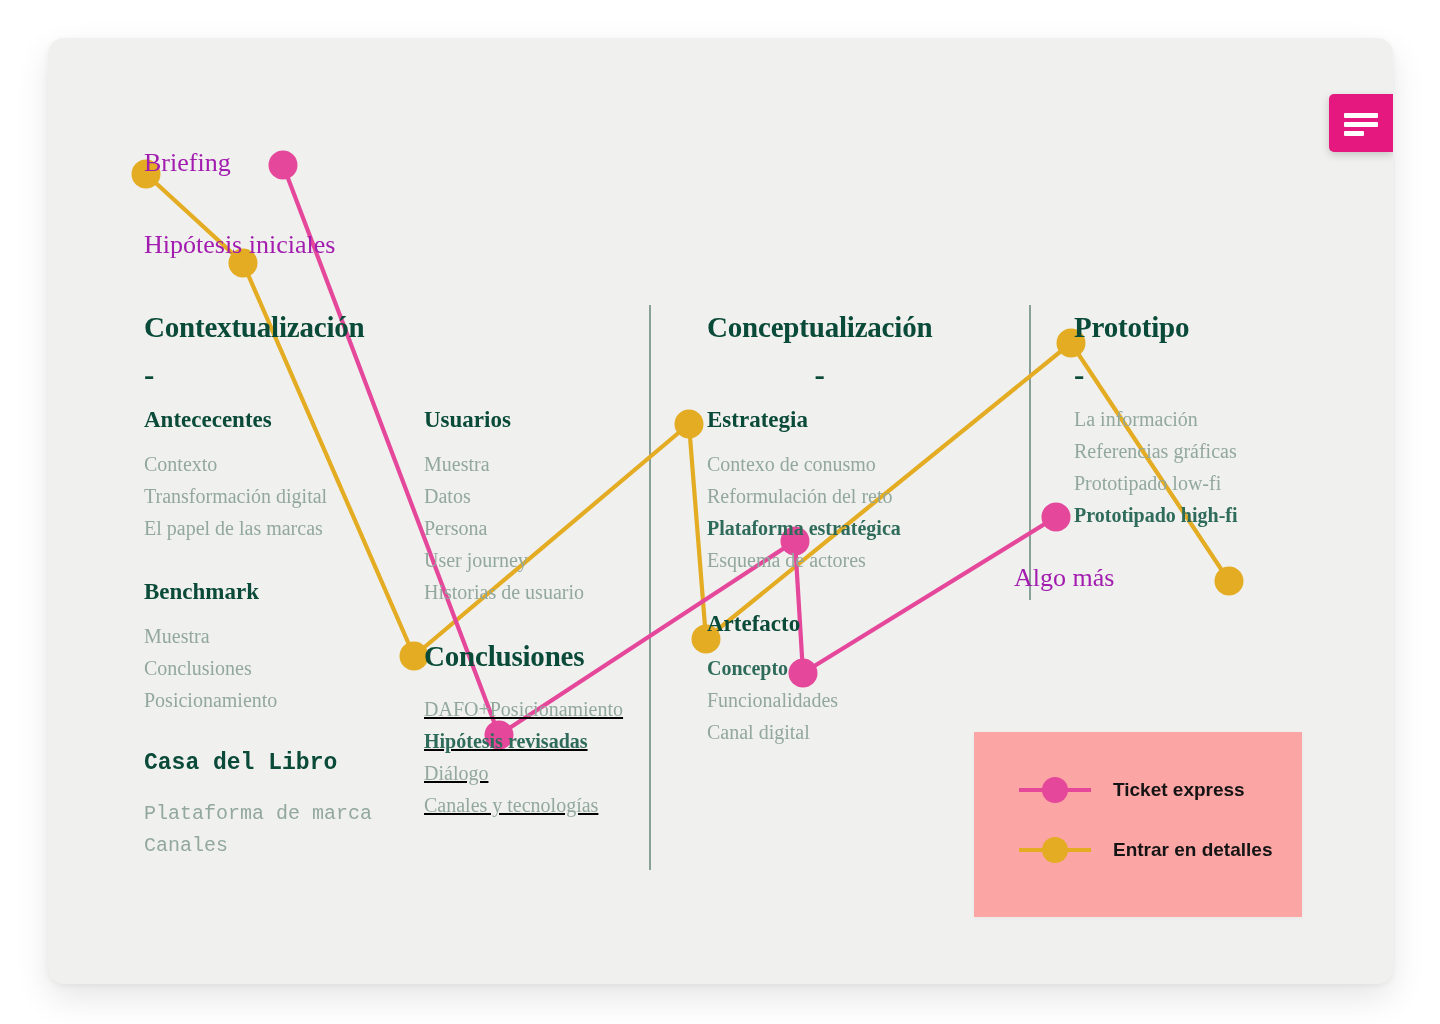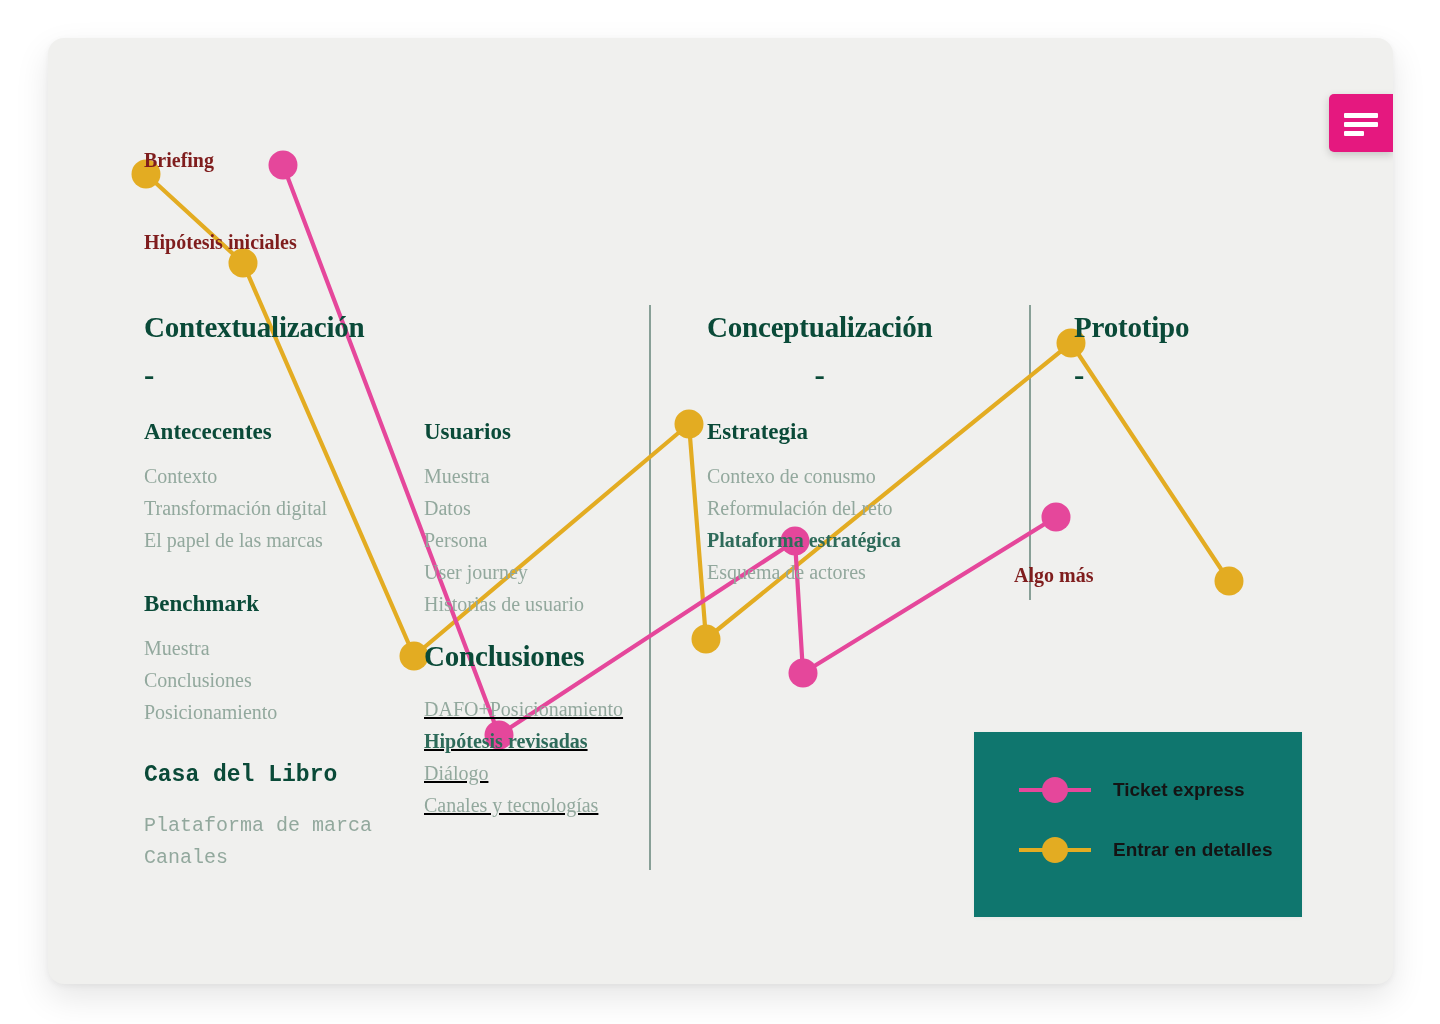--- a/index.html
+++ b/index.html
@@ -54,42 +54,41 @@
   }
   .dash{
     color:#0A4A38;font-weight:bold;font-size:31px;line-height:1.0;margin-top:17px;
   }
   .h-sub{
     color:#0A4A38;
     font-weight:bold;
     font-size:23px;
     line-height:1.0;
     white-space:nowrap;
-    margin-top:12px;
   }
   .item{
     color:#92A89D;
     font-size:20px;
     line-height:32px;
     white-space:nowrap;
   }
   .item.hl{
     color:#2E6B5A;
     font-weight:bold;
   }
   .h-big{
-    color:#7f1d1d;font-weight:bold;font-size:20px;line-height:1.0;white-space:nowrap;
+    color:#a21caf;font-weight:normal;font-size:26px;line-height:1.0;white-space:nowrap;
   }
 
   
   #legend{
     position:absolute;
     left:926px;top:694px;
     width:328px;height:185px;
-    background:#0f766e;
+    background:#fca5a5;
     z-index:30;
     box-shadow:0 1px 4px rgba(0,0,0,0.04);
   }
   .leg-row{
     position:absolute;
     display:flex;align-items:center;
     left:45px;
   }
   .leg-row.r1{top:47px;}
   .leg-row.r2{top:107px;}
@@ -211,26 +210,40 @@
     <div class="col" style="left:659px;top:370px;">
       <div class="h-sub">Estrategia</div>
       <div style="margin-top:17px;">
         <div class="item">Contexo de conusmo</div>
         <div class="item">Reformulación del reto</div>
         <div class="item hl">Plataforma estratégica</div>
         <div class="item">Esquema de actores</div>
       </div>
     </div>
 
+    <div class="col" style="left:659px;top:574px;">
+      <div class="h-sub">Artefacto</div>
+      <div style="margin-top:17px;">
+        <div class="item hl">Concepto</div>
+        <div class="item">Funcionalidades</div>
+        <div class="item">Canal digital</div>
+      </div>
+    </div>
 
     <div class="col" style="left:1026px;top:275px;">
       <div class="h-main">Prototipo</div>
       <div class="dash">-</div>
     </div>
 
+    <div class="col" style="left:1026px;top:365px;">
+      <div class="item">La información</div>
+      <div class="item">Referencias gráficas</div>
+      <div class="item">Prototipado low-fi</div>
+      <div class="item hl">Prototipado high-fi</div>
+    </div>
 
     <div class="col" style="left:966px;top:527px;">
       <div class="h-big">Algo más</div>
     </div>
 
   </div>
 
   <div id="legend">
     <div class="leg-row r1">
       <div class="leg-line" id="leg-line-1" style="background: rgb(229, 71, 155);">

